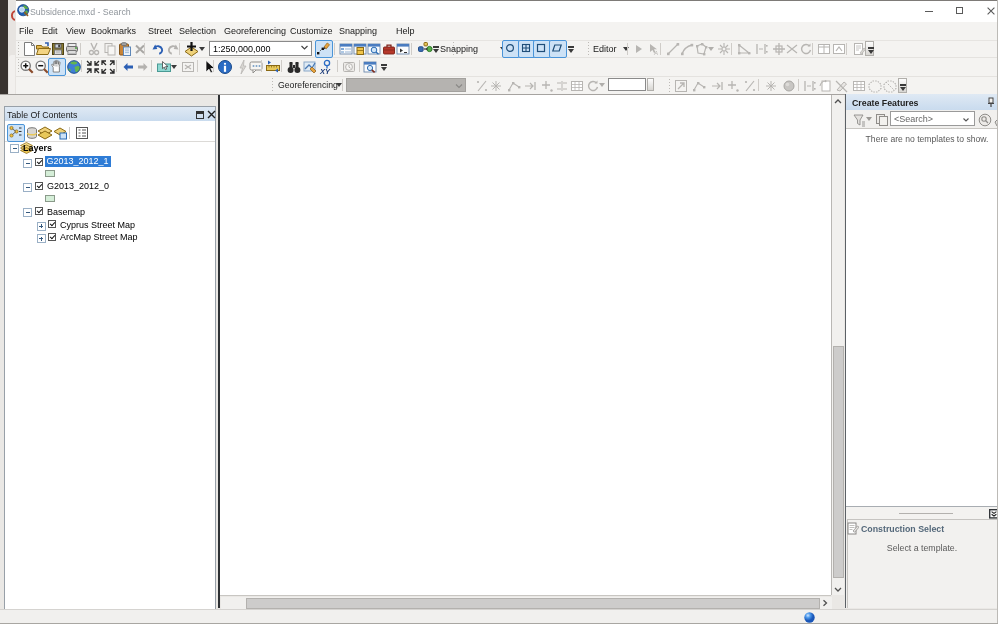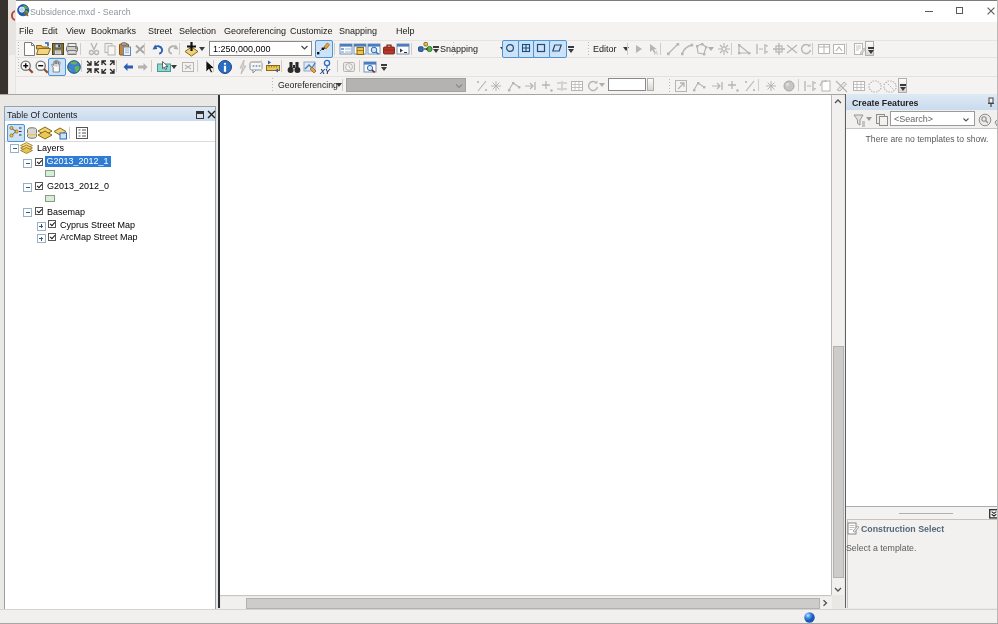--- a/index.html
+++ b/index.html
@@ -764,21 +764,21 @@
       </svg>
     </div>
 <div class="tree-exp" style="left:10px;top:144px"></div>
 <div class="abs" style="left:20px;top:141.5px;width:13px;height:12px">
       <svg width="13" height="12" viewBox="0 0 13 12" style="">
         <path d="M6.5 .5 12.5 3.5 6.5 6.5 .5 3.5z" fill="#f3dc8e" stroke="#8a6914" stroke-width=".7"></path>
         <path d="M6.5 3 12.5 6 6.5 9 .5 6z" fill="#eed274" stroke="#8a6914" stroke-width=".7"></path>
         <path d="M6.5 5.5 12.5 8.5 6.5 11.5 .5 8.5z" fill="#e7c354" stroke="#8a6914" stroke-width=".7"></path>
       </svg>
     </div>
-<div class="titem" style="left:37px;top:143px;font-weight:normal">Layers</div>
+<div class="titem" style="left:23px;top:143px;font-weight:bold">Layers</div>
 <div class="tree-exp" style="left:23px;top:159px"></div>
 <div class="cb" style="left:34.5px;top:157.5px"></div>
 <div class="abs" style="left:44.5px;top:155.5px;height:11px;background:#2e7cd6;padding:0 2px;font-size:9px;color:#fff;line-height:11px;white-space:nowrap">G2013_2012_1</div>
 <div class="abs" style="left:45px;top:169.5px;width:9.5px;height:7px;background:#d5eed8;border:1px solid #8a9a8a;box-sizing:border-box"></div>
 <div class="tree-exp" style="left:23px;top:183px"></div>
 <div class="cb" style="left:34.5px;top:181.5px"></div>
 <div class="titem" style="left:47px;top:181px">G2013_2012_0</div>
 <div class="abs" style="left:45px;top:195px;width:9.5px;height:7px;background:#d5eed8;border:1px solid #8a9a8a;box-sizing:border-box"></div>
 <div class="tree-exp" style="left:23px;top:208px"></div>
 <div class="cb" style="left:34.5px;top:206.5px"></div>
@@ -845,21 +845,21 @@
     </div>
 <div class="abs" style="left:847px;top:518.5px;width:151px;height:89px;background:#f2f1ef;border-left:1px solid #c6c4c1;border-top:1px solid #c6c4c1;box-sizing:border-box"></div>
 <div class="abs" style="left:847px;top:522px;width:12px;height:13px">
       <svg width="12" height="13" viewBox="0 0 12 13" style="">
         <rect x="1" y="1" width="8" height="11" fill="#fff" stroke="#8a8886"></rect>
         <path d="M2.5 3.5h5M2.5 5.5h5M2.5 7.5h3" stroke="#b0aeab" stroke-width=".8"></path>
         <path d="M6 9 10.5 4l1.5 1.2L7.5 10.3z" fill="#e8e6e3" stroke="#8a8886" stroke-width=".7"></path>
       </svg>
     </div>
 <div class="lbl" style="left:861px;top:524px;font-weight:bold;font-size:8.8px;color:#54687a">Construction Select</div>
-<div class="abs" style="left:846px;top:543px;width:152px;text-align:left;font-size:8.8px;color:#5a5a5a">Select a template.</div>
+<div class="abs" style="left:846px;top:543px;width:152px;text-align:center;font-size:8.8px;color:#5a5a5a">Select a template.</div>
 <div class="abs" style="left:0;top:609px;width:998px;height:15px;background:#f1f0ee;border-top:1px solid #d5d3d0;box-sizing:border-box"></div>
 <div class="abs" style="left:803.5px;top:611.5px;width:11px;height:11px">
       <svg width="11" height="11" viewBox="0 0 11 11" style="">
         <defs>
           <radialGradient id="sph" cx="35%" cy="30%">
             <stop offset="0%" stop-color="#cfe6ff"></stop>
             <stop offset="45%" stop-color="#4d9aec"></stop>
             <stop offset="100%" stop-color="#1956b8"></stop>
           </radialGradient>
         </defs>

